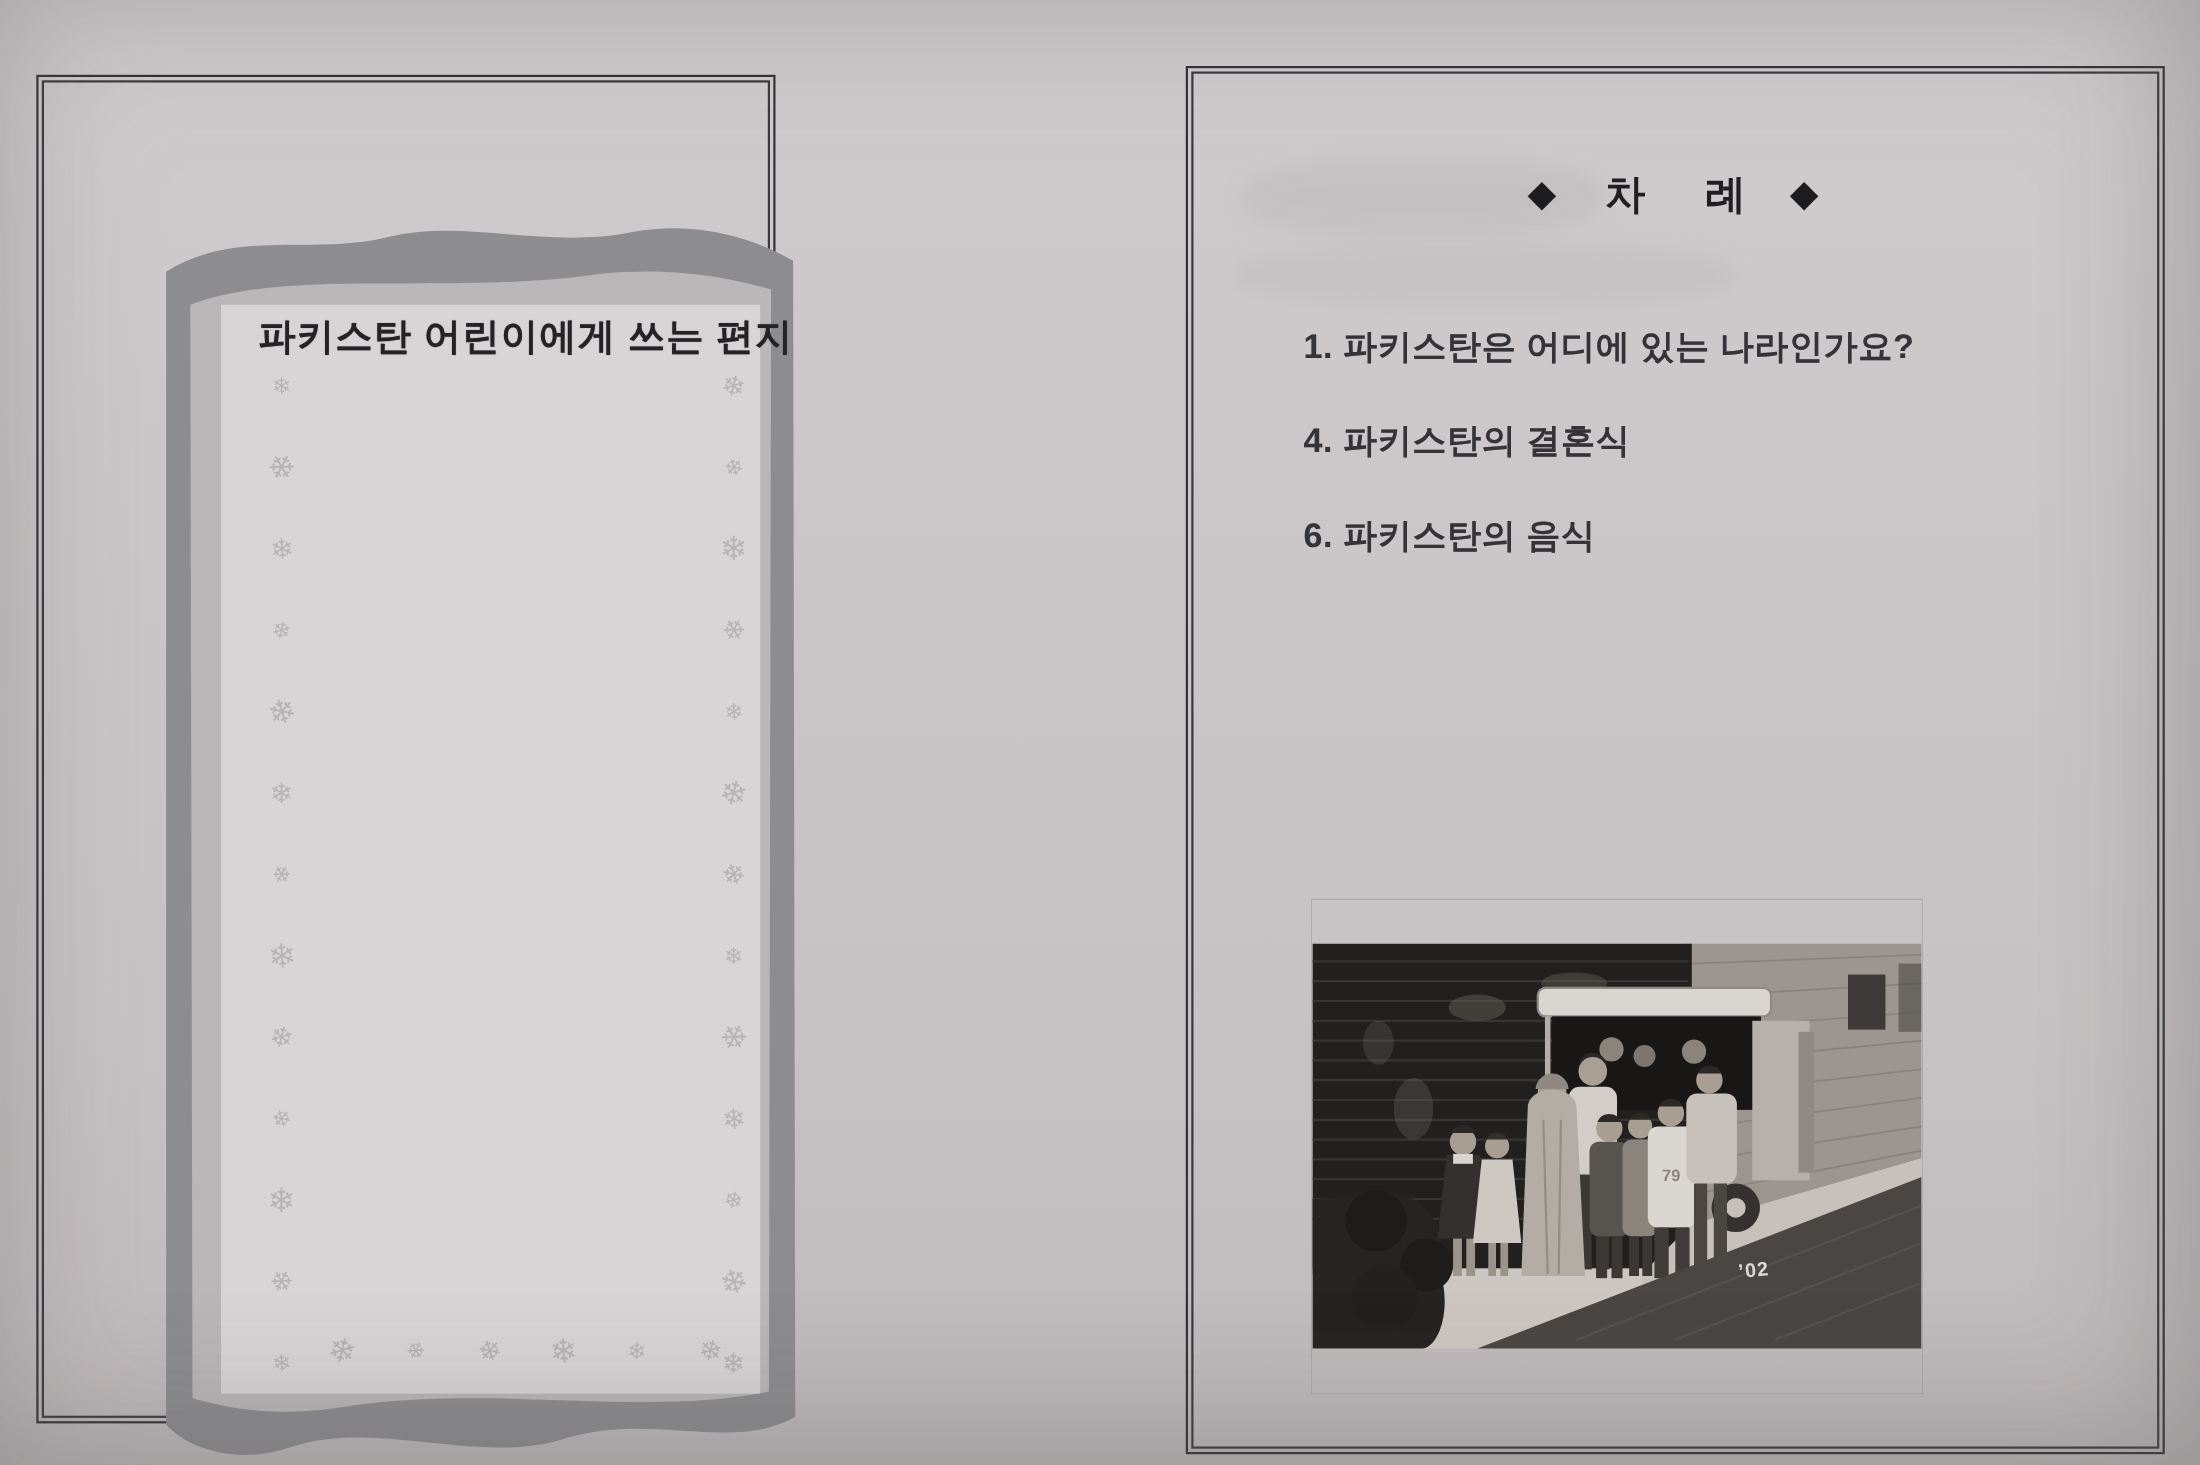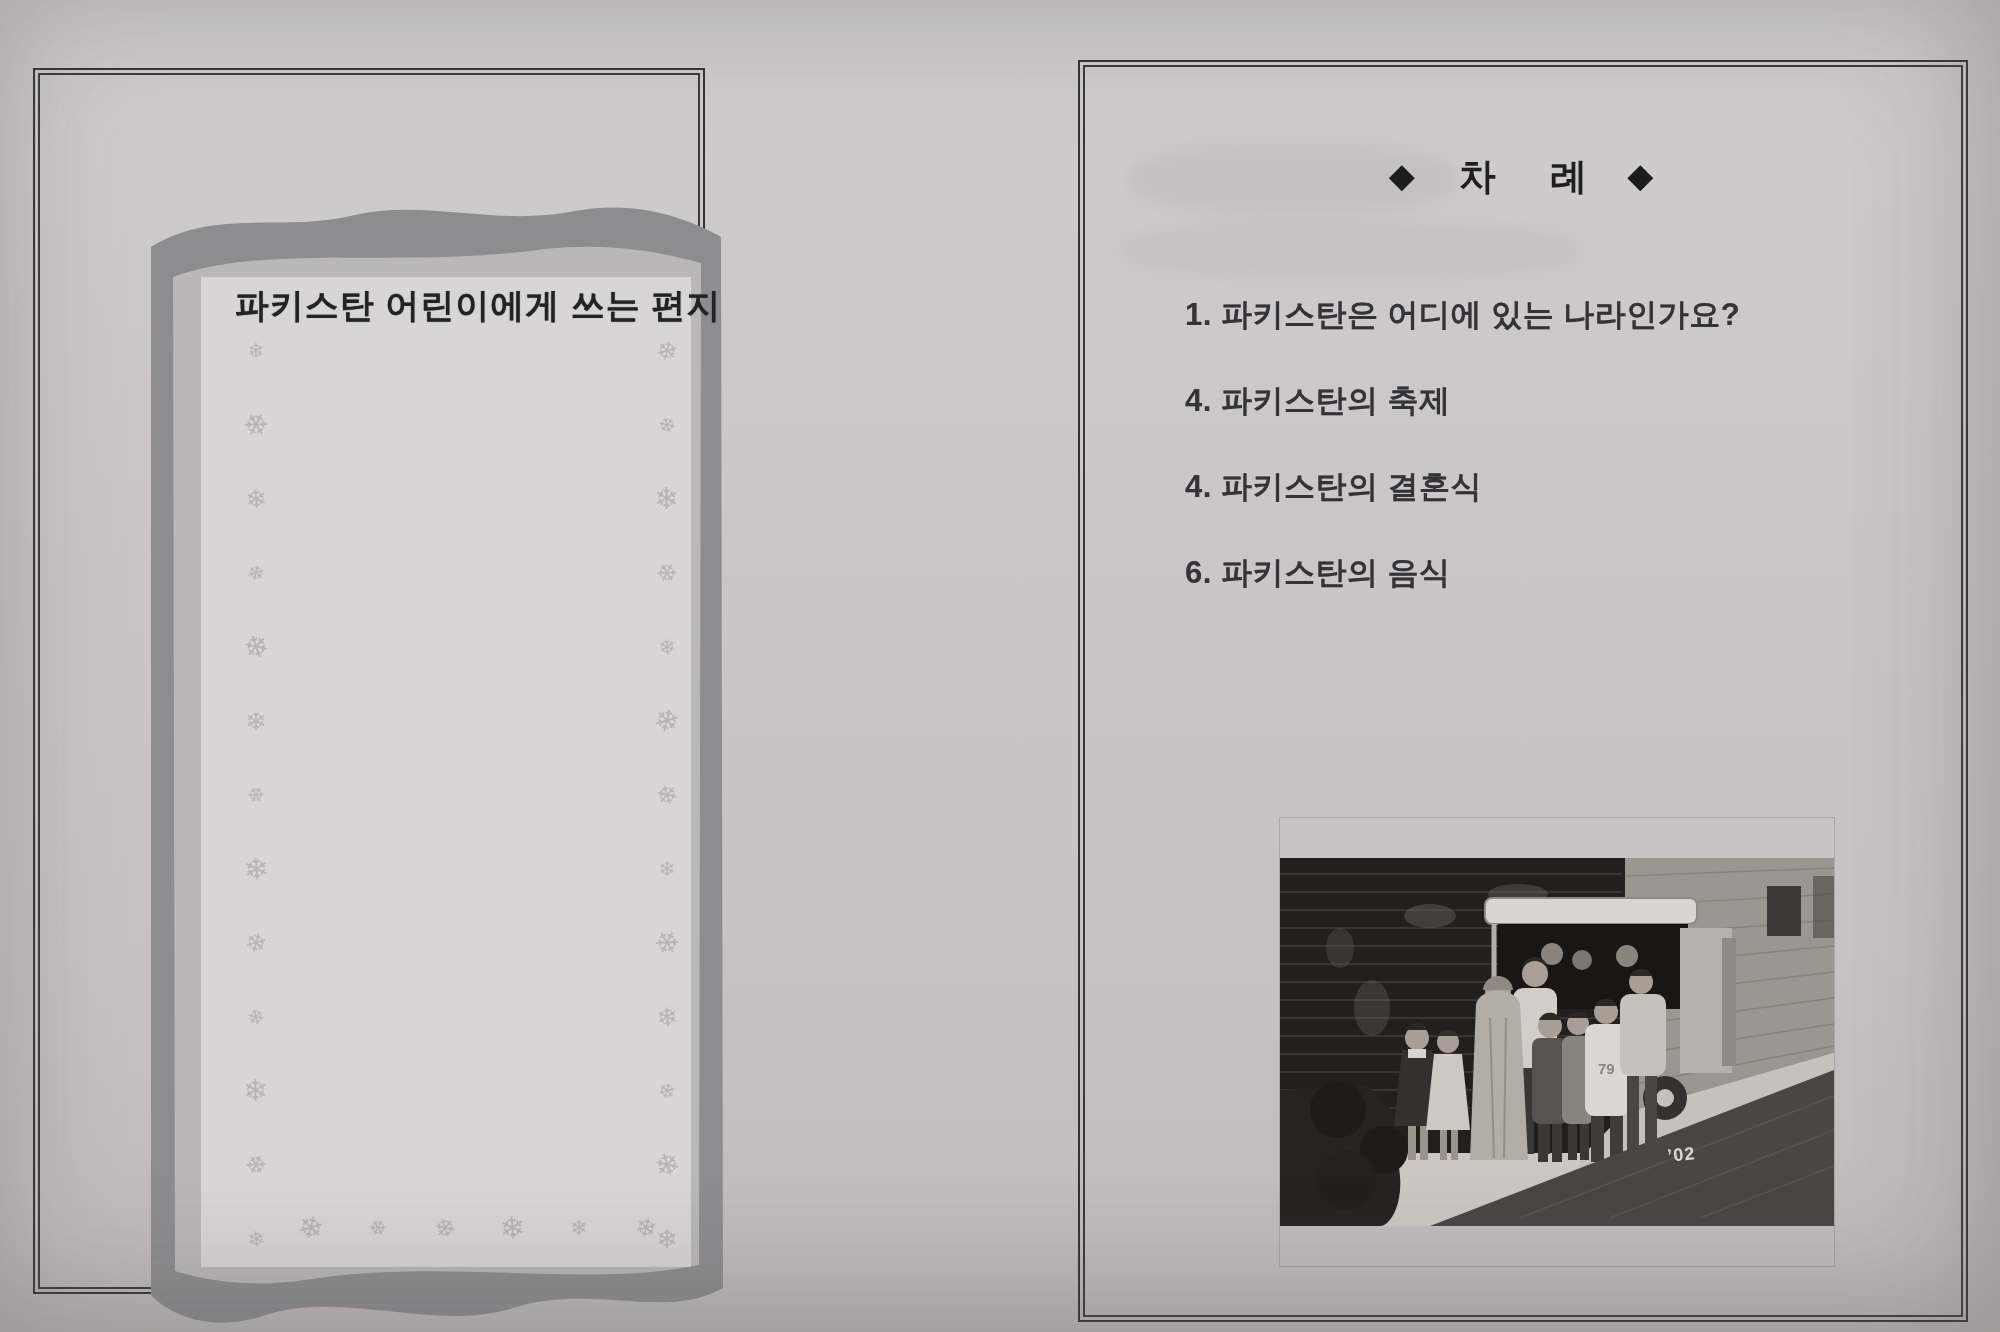--- a/index.html
+++ b/index.html
@@ -40,21 +40,21 @@
   .toc-header .diamond{font-size:34px;position:relative;top:-2px;color:#1c1b1e;}
   .toc-header .toc-title{letter-spacing:22px;margin:0 18px 0 44px;}
   .toc-list{position:absolute;left:1185px;top:296px;width:720px;display:flex;flex-direction:column;justify-content:space-between;}
   .toc-item{
     font-size:31px;font-weight:bold;color:#343337;letter-spacing:.5px;
     height:38px;line-height:38px;margin-bottom:48px;white-space:nowrap;
     text-shadow:0 0 .5px rgba(52,51,55,.4);
   }
 
   
-  .photo{position:absolute;left:1280px;top:818px;width:554px;height:448px;overflow:hidden;
+  .photo{position:absolute;left:1193px;top:818px;width:554px;height:448px;overflow:hidden;
     box-shadow:0 0 0 1px rgba(120,117,118,.35);}
   .photo svg{display:block;width:100%;height:100%;}
 </style>
 </head>
 <body>
 
 <div id="stage">
 
   <div class="page page-left">
 
@@ -114,21 +114,20 @@
     <div class="smudge" style="left:48px;top:82px;width:330px;height:70px;opacity:.10;"></div>
     <div class="smudge" style="left:40px;top:160px;width:460px;height:56px;opacity:.08;"></div>
   </div>
 
   <div class="toc-header">
     <span class="diamond">◆</span><span class="toc-title">차 례</span><span class="diamond">◆</span>
   </div>
 
   <div class="toc-list">
     <div class="toc-item">1. 파키스탄은 어디에 있는 나라인가요?</div>
-    <div class="toc-item">4. 파키스탄의 축제</div>
     <div class="toc-item">4. 파키스탄의 결혼식</div>
     <div class="toc-item">6. 파키스탄의 음식</div>
   </div>
 
   <div class="photo">
     <svg viewBox="0 0 554 368" aria-hidden="true">
       <rect width="554" height="368" fill="#c9c4c0"></rect>
 
       <polygon points="340,0 554,0 554,195 340,258" fill="#9b968f"></polygon>
       <g stroke="#7e7972" stroke-width="1.5" opacity="0.65">

